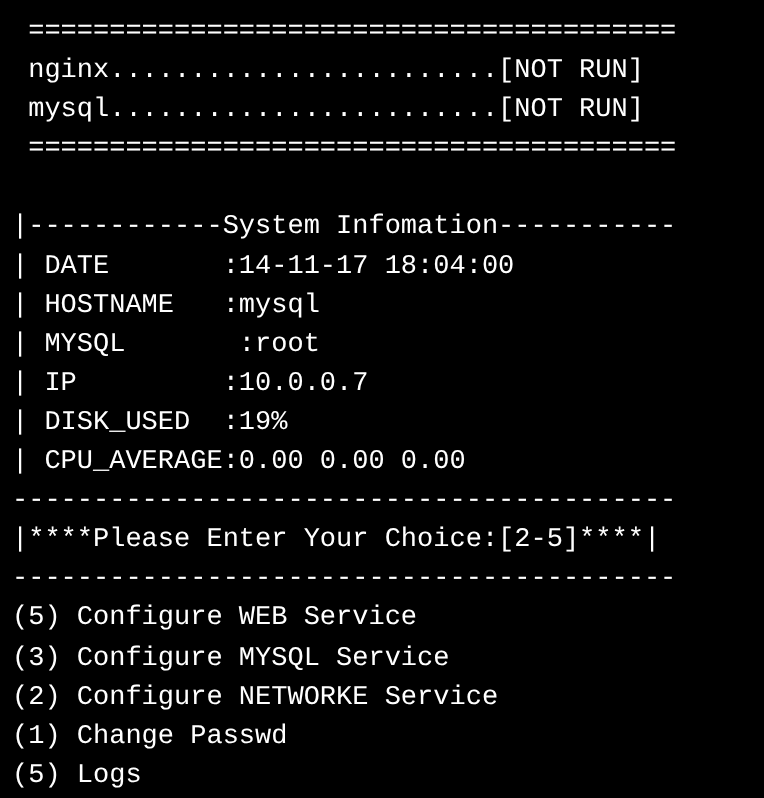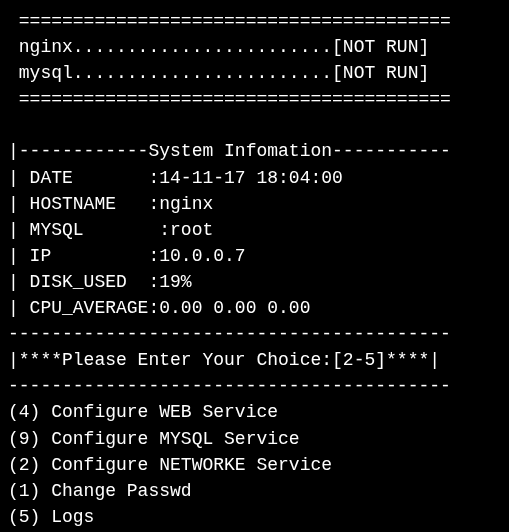--- a/index.html
+++ b/index.html
@@ -22,26 +22,26 @@
 </head>
 <body>
 
 <div class="line"> ========================================</div>
 <div class="line"> nginx........................[NOT RUN]</div>
 <div class="line"> mysql........................[NOT RUN]</div>
 <div class="line"> ========================================</div>
 <div class="line"> </div>
 <div class="line">|------------System Infomation-----------</div>
 <div class="line">| DATE       :14-11-17 18:04:00</div>
-<div class="line">| HOSTNAME   :nginx</div>
+<div class="line">| HOSTNAME   :mysql</div>
 <div class="line">| MYSQL       :root</div>
 <div class="line">| IP         :10.0.0.7</div>
 <div class="line">| DISK_USED  :19%</div>
 <div class="line">| CPU_AVERAGE:0.00 0.00 0.00</div>
 <div class="line">-----------------------------------------</div>
 <div class="line">|****Please Enter Your Choice:[2-5]****|</div>
 <div class="line">-----------------------------------------</div>
-<div class="line">(4) Configure WEB Service</div>
-<div class="line">(9) Configure MYSQL Service</div>
+<div class="line">(5) Configure WEB Service</div>
+<div class="line">(3) Configure MYSQL Service</div>
 <div class="line">(2) Configure NETWORKE Service</div>
 <div class="line">(1) Change Passwd</div>
 <div class="line">(5) Logs</div>
 <div class="line">(0) Quit</div>
 
 </body></html>

